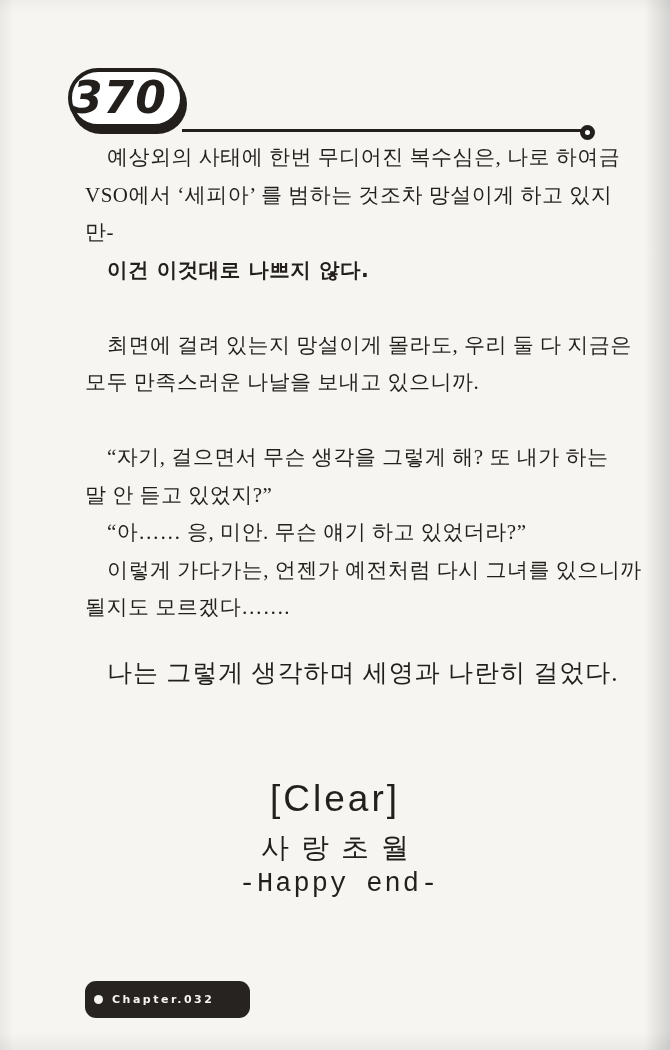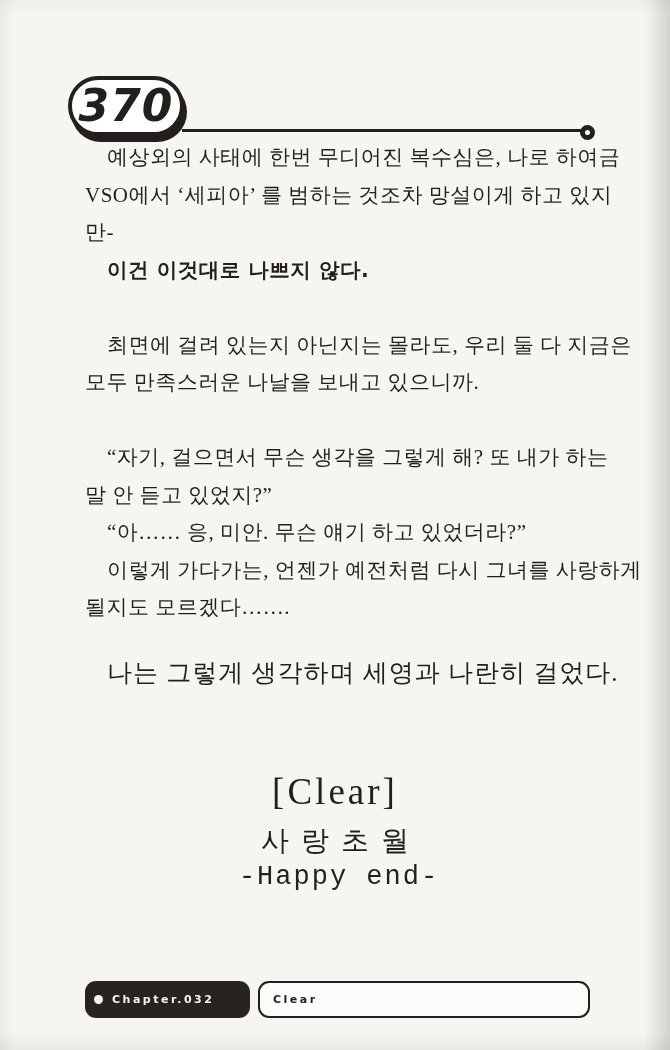--- a/index.html
+++ b/index.html
@@ -18,27 +18,27 @@
       linear-gradient(to right, rgba(0,0,0,0.05) 0px, rgba(0,0,0,0) 14px),
       linear-gradient(to left,  rgba(0,0,0,0.14) 0px, rgba(0,0,0,0) 26px),
       linear-gradient(to top,   rgba(0,0,0,0.05) 0px, rgba(0,0,0,0) 18px),
       linear-gradient(to bottom,rgba(0,0,0,0.03) 0px, rgba(0,0,0,0) 14px),
       #f6f5f2;
   }
 
   
   .page-badge {
     position: absolute;
-    left: 68px; top: 76px;
+    left: 68px; top: 68px;
     width: 116px; height: 60px;
     background: #ffffff;
     border: 4px solid #221f1d;
     border-radius: 32px;
     box-shadow: 3px 6px 0 0 #221f1d;
-    display: flex; align-items: center; justify-content: center;
+    display: flex; align-items: center; 
   }
   .page-badge .num {
     font-family: "DejaVu Sans", sans-serif;
     font-weight: bold;
     font-style: italic;
     font-size: 44px;
     letter-spacing: 1px;
     transform: translatey(-1px);
   }
   .header-rule {
@@ -83,24 +83,25 @@
   }
 
   
   .ending {
     position: absolute;
     left: 0; top: 768px;
     width: 670px;
     text-align: center;
   }
   .ending .clear {
-    font-family: Liberation Serif, serif;
+    font-family: Liberation Sans, sans-serif;
     font-size: 37px;
     letter-spacing: 3px;
     line-height: 48px;
+    margin-top: 7px;
   }
   .ending .title {
     font-size: 28px;
     letter-spacing: 12px;
     line-height: 38px;
     margin-top: 6px;
     text-indent: 12px; 
   }
   .ending .happy {
     font-family: "Liberation Mono", monospace;
@@ -153,40 +154,37 @@
   </div>
   <div class="header-rule"></div>
   <div class="rule-ring"></div>
 
   <div class="body-text">
     <div class="line indent">예상외의 사태에 한번 무디어진 복수심은, 나로 하여금</div>
     <div class="line">VSO에서 ‘세피아’ 를 범하는 것조차 망설이게 하고 있지</div>
     <div class="line">만-</div>
     <div class="line indent bold">이건 이것대로 나쁘지 않다.</div>
     <div class="line blank"></div>
-    <div class="line indent">최면에 걸려 있는지 아닌지는 몰라도, 우리 둘 다 지금은</div>
+    <div class="line indent">최면에 걸려 있는지 망설이게 몰라도, 우리 둘 다 지금은</div>
     <div class="line">모두 만족스러운 나날을 보내고 있으니까.</div>
     <div class="line blank"></div>
     <div class="line indent">“자기, 걸으면서 무슨 생각을 그렇게 해? 또 내가 하는</div>
     <div class="line">말 안 듣고 있었지?”</div>
     <div class="line indent">“아…… 응, 미안. 무슨 얘기 하고 있었더라?”</div>
-    <div class="line indent">이렇게 가다가는, 언젠가 예전처럼 다시 그녀를 사랑하게</div>
+    <div class="line indent">이렇게 가다가는, 언젠가 예전처럼 다시 그녀를 있으니까</div>
     <div class="line">될지도 모르겠다…….</div>
     <div class="line indent large">나는 그렇게 생각하며 세영과 나란히 걸었다.</div>
   </div>
 
   <div class="ending">
     <div class="clear">[Clear]</div>
     <div class="title">사랑초월</div>
     <div class="happy">-Happy end-</div>
   </div>
 
   <div class="footer">
     <div class="chip chapter">
       <span class="dot"></span>
       <span>Chapter.032</span>
     </div>
-    <div class="chip section">
-      <span>Clear</span>
-    </div>
   </div>
 
 </div>
 
 </body></html>

